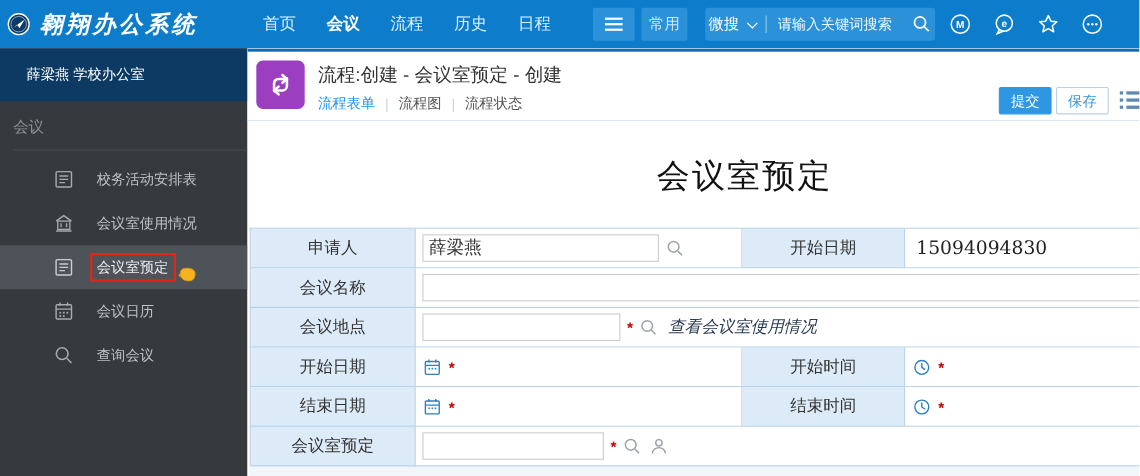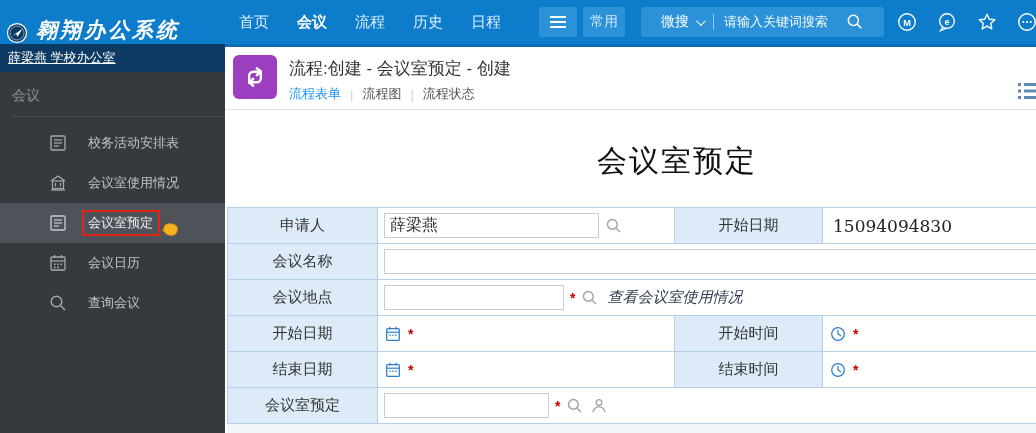--- a/index.html
+++ b/index.html
@@ -1,40 +1,40 @@
 <!DOCTYPE html>
 <html><head>
 <meta charset="utf-8">
 <style>
   * { margin:0; padding:0; box-sizing:border-box; }
   html,body { width:1036px; height:433px; overflow:hidden; }
   body { font-family:"Liberation Sans","DejaVu Sans",sans-serif; position:relative; background:#fff; }
 
   
   .topbar { position:absolute; left:0; top:0; width:1036px; height:44px; background:#0d7ccb; display:flex; align-items:center; }
-  .logo-area { width:225px; height:44px; display:flex; align-items:flex-end; padding-left:6px; flex-shrink:0; }
+  .logo-area { width:225px; height:44px; display:flex; align-items:center; padding-left:6px; flex-shrink:0; }
   .brand { color:#fff; font-family:"DejaVu Serif","Liberation Serif",serif; font-weight:bold; font-style:italic; font-size:21px; letter-spacing:3px; margin-left:8px; white-space:nowrap; }
   .nav { display:flex; align-items:center; height:44px; }
   .nav-item { padding:0 14px; font-size:15px; color:#dcefff; line-height:44px; cursor:pointer; white-space:nowrap; }
   .nav-item.active { color:#fff; font-weight:bold; }
   .sq-btn { width:38px; height:30px; background:#2b91d8; border-radius:2px; margin-left:24px; display:flex; flex-direction:column; justify-content:center; align-items:center; gap:3px; cursor:pointer; flex-shrink:0; }
   .sq-btn span { display:block; width:16px; height:2px; background:#fff; }
   .quick-btn { min-width:42px; height:30px; background:#2b91d8; border-radius:2px; margin-left:6px; color:#cfe7f9; font-size:14px; display:flex; align-items:center; justify-content:center; padding:0 6px; cursor:pointer; flex-shrink:0; }
-  .search-box { margin-left:16px; height:30px; background:#2b91d8; border-radius:3px; display:flex; align-items:center; padding:0 20px; flex-shrink:0; }
+  .search-box { margin-left:16px; height:30px; background:#2b91d8; border-radius:3px; display:flex; align-items:center; padding:0 3px; flex-shrink:0; }
   .engine { color:#fff; font-size:14px; cursor:pointer; display:flex; align-items:center; }
   .chev { width:7px; height:7px; border-right:1.5px solid #fff; border-bottom:1.5px solid #fff; transform:rotate(45deg) translateY(-2px); margin-left:7px; }
   .search-divider { width:1px; height:16px; background:rgba(255,255,255,.5); margin:0 10px; }
   .search-input { width:122px; background:transparent; border:none; outline:none; color:#fff; font-size:13px; font-family:Liberation Serif, serif; }
   .search-input::placeholder { color:#f2f9ff; opacity:1; }
   .top-icons { display:flex; align-items:center; gap:18px; margin-left:12px; }
   .tico { width:22px; height:22px; flex-shrink:0; cursor:pointer; }
 
   
   .sidebar { position:absolute; left:0; top:44px; width:225px; height:389px; background:#36393d; }
-  .user-band { height:28px; background:#0d3a63; color:#fff; font-size:13px; display:flex; align-items:center; padding-left:8px;text-decoration:underline; }
+  .user-band { height:48px; background:#0d3a63; color:#fff; font-size:13px; display:flex; align-items:center; padding-left:24px; }
   .section-label { color:#8e9194; font-size:14px; padding:15px 0 11px 12px; }
   .side-divider { height:1px; background:#474b50; margin-left:12px; }
   .menu { margin-top:6px; }
   .menu-item { position:relative; height:40px; display:flex; align-items:center; padding-left:48px; cursor:pointer; }
   .menu-item .mico { width:20px; height:20px; margin-right:20px; flex-shrink:0; }
   .menu-item .mlabel { font-size:13px; color:#bfc2c5; white-space:nowrap; }
   .menu-item.selected { background:#4e535a; }
   .menu-item.selected .mlabel { color:#eceff1; }
   .anno-box { position:absolute; left:82px; top:7px; width:78px; height:26px; border:2px solid #e1251b; pointer-events:none; }
   .anno-pointer { position:absolute; left:162px; top:17px; width:19px; height:19px; pointer-events:none; }
@@ -210,20 +210,24 @@
       </svg>
     </div>
     <div class="wf-title">流程:创建 - 会议室预定 - 创建</div>
     <div class="wf-tabs">
       <span class="wf-tab active">流程表单</span>
       <span class="tab-sep">|</span>
       <span class="wf-tab">流程图</span>
       <span class="tab-sep">|</span>
       <span class="wf-tab">流程状态</span>
     </div>
+    <div class="wf-actions">
+      <div class="btn btn-submit">提交</div>
+      <div class="btn btn-save">保存</div>
+    </div>
     <svg class="list-icon" viewBox="0 0 26 22">
       <rect x="1" y="3" width="3" height="3" fill="#5f8ab3"></rect>
         <rect x="7" y="3" width="19" height="3" fill="#5f8ab3"></rect>
       <rect x="1" y="9.5" width="3" height="3" fill="#5f8ab3"></rect>
         <rect x="7" y="9.5" width="19" height="3" fill="#5f8ab3"></rect>
       <rect x="1" y="16" width="3" height="3" fill="#5f8ab3"></rect>
         <rect x="7" y="16" width="19" height="3" fill="#5f8ab3"></rect>
     </svg>
   </div>
 

